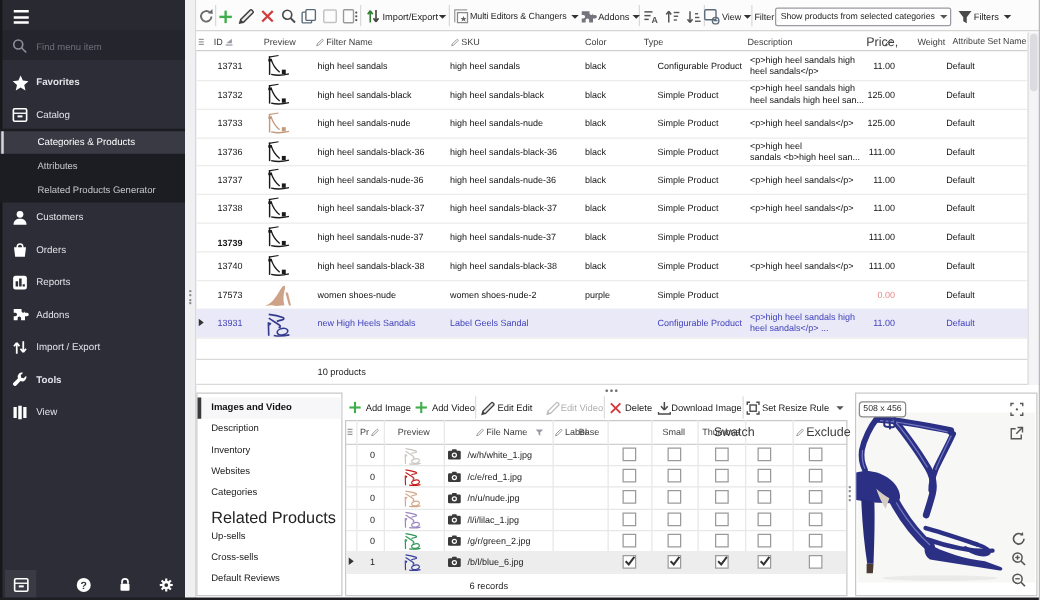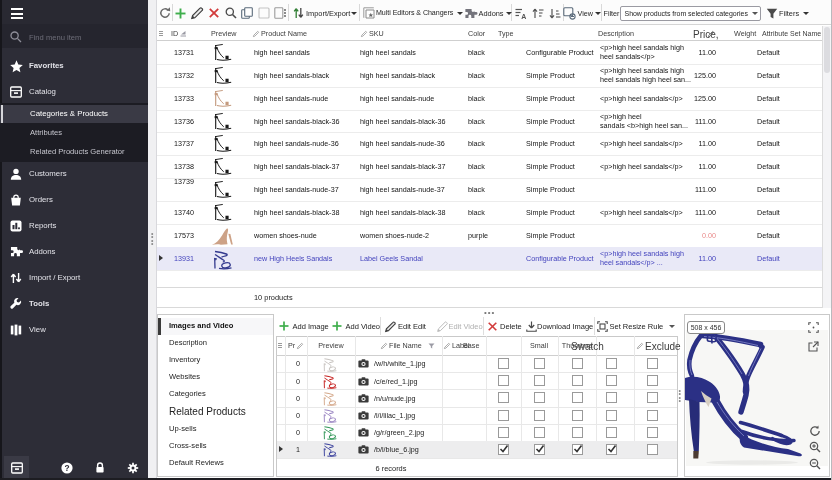--- a/index.html
+++ b/index.html
@@ -203,27 +203,27 @@
 <div class="a" style="left:159px;top:34.5px;width:4px;height:1px;background:#9a9a9a"></div>
 <div class="t" style="left:171px;top:30.1px;font-size:7.2px;color:#3c3c3c">ID</div>
 <svg style="left:180px;top:30px" width="7" height="7" viewBox="0 0 7 7">
       <path d="M1 4.5 L5.5 4.5 L5.5 1 Z" fill="#9a9aa4"></path>
       <line x1="0.5" y1="6" x2="6" y2="6" stroke="#9a9aa4" stroke-width="1"></line>
     </svg>
 <div class="t" style="left:211px;top:30.1px;font-size:7.2px;color:#3c3c3c">Preview</div>
 <svg style="left:253px;top:30.5px" width="6" height="6" viewBox="0 0 6 6">
       <path d="M0.4 5.6 L0.8 4.2 L4.4 0.6 a0.5 0.5 0 0 1 0.8 0 l0.2 0.2 a0.5 0.5 0 0 1 0 0.8 L1.8 5.2 Z" fill="none" stroke="#8a8a8a" stroke-width="0.7"></path>
     </svg>
-<div class="t" style="left:261px;top:30.1px;font-size:7.2px;color:#3c3c3c">Product Name</div>
+<div class="t" style="left:261px;top:30.1px;font-size:7.2px;color:#3c3c3c">Filter Name</div>
 <svg style="left:361px;top:30.5px" width="6" height="6" viewBox="0 0 6 6">
       <path d="M0.4 5.6 L0.8 4.2 L4.4 0.6 a0.5 0.5 0 0 1 0.8 0 l0.2 0.2 a0.5 0.5 0 0 1 0 0.8 L1.8 5.2 Z" fill="none" stroke="#8a8a8a" stroke-width="0.7"></path>
     </svg>
 <div class="t" style="left:369px;top:30.1px;font-size:7.2px;color:#3c3c3c">SKU</div>
 <div class="t" style="left:468px;top:30.1px;font-size:7.2px;color:#3c3c3c">Color</div>
-<div class="t" style="left:498px;top:30.1px;font-size:7.2px;color:#3c3c3c">Type</div>
+<div class="t" style="left:515px;top:30.1px;font-size:7.2px;color:#3c3c3c">Type</div>
 <div class="t" style="left:598px;top:30.1px;font-size:7.2px;color:#3c3c3c">Description</div>
 <div class="t" style="left:693px;top:30.1px;font-size:10px;color:#3c3c3c">Price,</div>
 <svg style="left:707.5px;top:30.5px" width="6" height="6" viewBox="0 0 6 6">
       <path d="M0.4 5.6 L0.8 4.2 L4.4 0.6 a0.5 0.5 0 0 1 0.8 0 l0.2 0.2 a0.5 0.5 0 0 1 0 0.8 L1.8 5.2 Z" fill="none" stroke="#555" stroke-width="0.7"></path>
     </svg>
 <div class="t" style="left:734px;top:30.1px;font-size:7.2px;color:#3c3c3c">Weight</div>
 <div class="t" style="left:762px;top:30.2px;font-size:7.0px;color:#3c3c3c">Attribute Set Name</div>
 <svg style="left:0;top:0" width="0" height="0">
       <defs>
 <g id="sandal">
@@ -318,21 +318,21 @@
 <div class="t" style="left:360px;top:163.3px;font-size:7.2px;color:#141414;">high heel sandals-black-37</div>
 <div class="t" style="left:468px;top:163.3px;font-size:7.2px;color:#141414;">black</div>
 <div class="t" style="left:526px;top:163.3px;font-size:7.2px;color:#141414;">Simple Product</div>
 <div class="t" style="left:600px;top:163.3px;font-size:7.2px;color:#141414;">&lt;p&gt;high heel sandals&lt;/p&gt;</div>
 <div class="t" style="left:686px;top:163.3px;width:30px;text-align:right;font-size:7.2px;color:#141414">11.00</div>
 <div class="t" style="left:757px;top:163.3px;font-size:7.2px;color:#141414;">Default</div>
 <svg style="left:213px;top:157.2px" width="20" height="19" viewBox="0 0 20 20" stroke="#1a1a1a" fill="#1a1a1a">
       <use href="#sandal"></use>
     </svg>
 <div class="a" style="left:157px;top:201.0px;width:665px;height:1px;background:#ececec"></div>
-<div class="t" style="left:174px;top:178px;font-size:7.2px;color:#141414;">13739</div>
+<div class="t" style="left:174px;top:191px;font-size:7.2px;color:#141414;font-weight:bold;">13739</div>
 <div class="t" style="left:254px;top:186.1px;font-size:7.2px;color:#141414;">high heel sandals-nude-37</div>
 <div class="t" style="left:360px;top:186.1px;font-size:7.2px;color:#141414;">high heel sandals-nude-37</div>
 <div class="t" style="left:468px;top:186.1px;font-size:7.2px;color:#141414;">black</div>
 <div class="t" style="left:526px;top:186.1px;font-size:7.2px;color:#141414;">Simple Product</div>
 <div class="t" style="left:686px;top:186.1px;width:30px;text-align:right;font-size:7.2px;color:#141414">111.00</div>
 <div class="t" style="left:757px;top:186.1px;font-size:7.2px;color:#141414;">Default</div>
 <svg style="left:213px;top:180.1px" width="20" height="19" viewBox="0 0 20 20" stroke="#1a1a1a" fill="#1a1a1a">
       <use href="#sandal"></use>
     </svg>
 <div class="a" style="left:157px;top:223.8px;width:665px;height:1px;background:#ececec"></div>
@@ -378,21 +378,21 @@
 <div class="a" style="left:822px;top:26px;width:9px;height:282px;background:#f4f4f6;border-left:1px solid #dcdcdc"></div>
 <div class="a" style="left:824px;top:27px;width:6px;height:46px;background:#dcdce0;border-radius:3px"></div>
 <div class="a" style="left:157px;top:313.5px;width:116.5px;height:163.5px;background:#fff;border:1px solid #c9c9c9"></div>
 <div class="a" style="left:158px;top:317.5px;width:114.5px;height:17px;background:#f7f7f9"></div>
 <div class="a" style="left:158px;top:317.5px;width:3px;height:17px;background:#3a3a3a"></div>
 <div class="t" style="left:169px;top:322.2px;font-size:7.6px;color:#111;font-weight:bold">Images and Video</div>
 <div class="t" style="left:169px;top:339.2px;font-size:7.6px;color:#222">Description</div>
 <div class="t" style="left:169px;top:356.3px;font-size:7.6px;color:#222">Inventory</div>
 <div class="t" style="left:169px;top:373.3px;font-size:7.6px;color:#222">Websites</div>
 <div class="t" style="left:169px;top:390.4px;font-size:7.6px;color:#222">Categories</div>
-<div class="t" style="left:169px;top:407.4px;font-size:10px;color:#222">Related Products</div>
+<div class="t" style="left:169px;top:407.4px;font-size:13px;color:#222">Related Products</div>
 <div class="t" style="left:169px;top:424.5px;font-size:7.6px;color:#222">Up-sells</div>
 <div class="t" style="left:169px;top:441.6px;font-size:7.6px;color:#222">Cross-sells</div>
 <div class="t" style="left:169px;top:458.6px;font-size:7.6px;color:#222">Default Reviews</div>
 <svg style="left:279px;top:321px" width="10" height="10" viewBox="0 0 10 10">
       <line x1="5" y1="0.5" x2="5" y2="9.5" stroke="#3fae4c" stroke-width="1.7"></line>
       <line x1="0.5" y1="5" x2="9.5" y2="5" stroke="#3fae4c" stroke-width="1.7"></line>
     </svg>
 <div class="t" style="left:292.5px;top:322.5px;font-size:7.5px;color:#222">Add Image</div>
 <svg style="left:332px;top:321px" width="10" height="10" viewBox="0 0 10 10">
       <line x1="5" y1="0.5" x2="5" y2="9.5" stroke="#3fae4c" stroke-width="1.7"></line>

